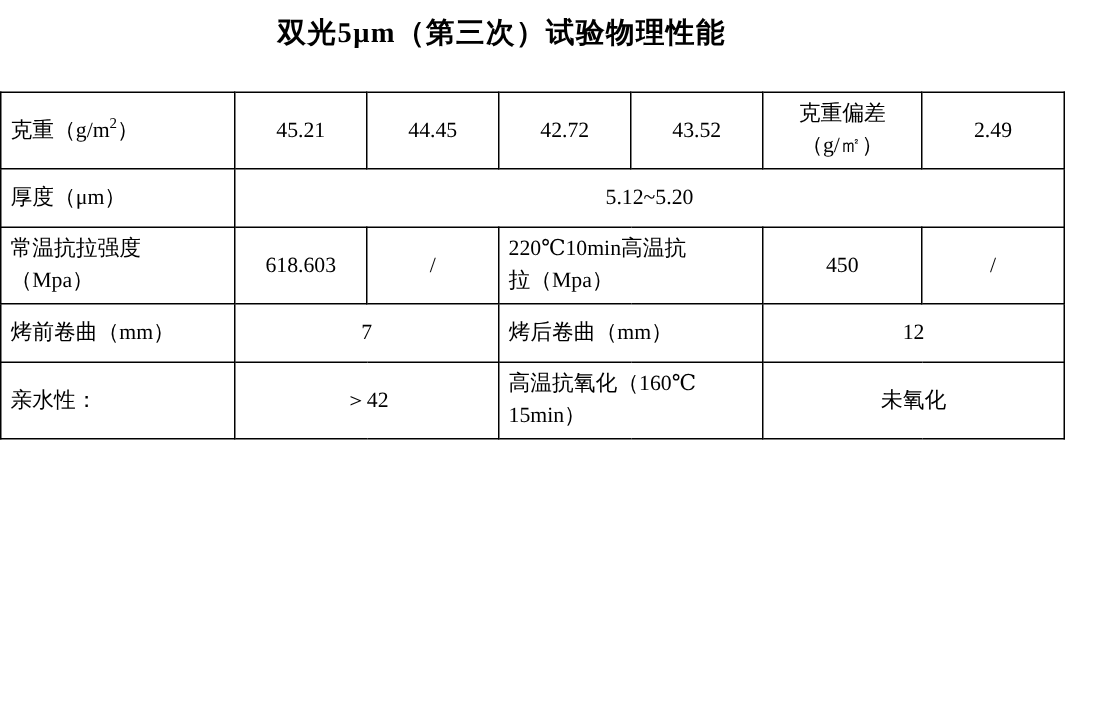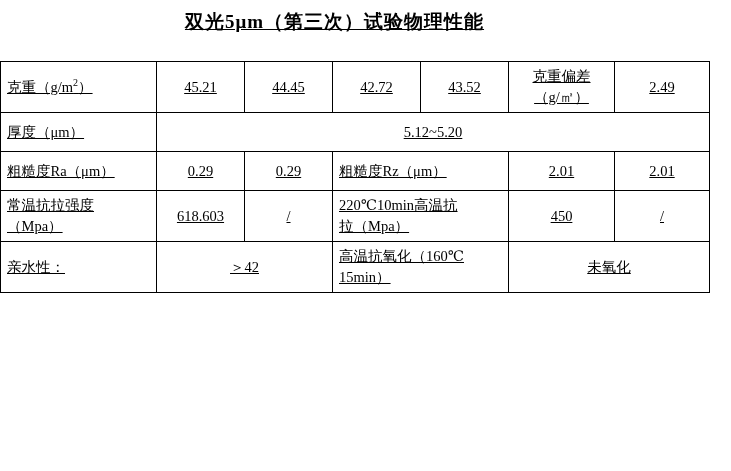--- a/index.html
+++ b/index.html
@@ -12,21 +12,20 @@
     height: 471px;
     font-family: "Liberation Serif", "DejaVu Serif", serif;
     color: #000000;
     overflow: hidden;
   }
   .page {
     position: relative;
     width: 669px;
     height: 471px;
     box-sizing: border-box;
-    text-decoration: underline;
   }
   .doc-title {
     text-align: center;
     font-size: 19px;
     font-weight: bold;
     letter-spacing: 1px;
     padding-top: 9px;
     padding-bottom: 10px;
     font-family: "Liberation Serif", "DejaVu Serif", serif;
   }
@@ -89,46 +88,44 @@
           <div>（g/㎡）</div>
         </td>
         <td class="val">2.49</td>
       </tr>
 
       <tr>
         <td class="label">厚度（μm）</td>
         <td class="val" colspan="6">5.12~5.20</td>
       </tr>
 
-      <tr>
-        <td class="label">粗糙度Ra（μm）</td>
-        <td class="val">0.29</td>
-        <td class="val">0.29</td>
-        <td class="label" colspan="2">粗糙度Rz（μm）</td>
-        <td class="val">2.01</td>
-        <td class="val">2.01</td>
-      </tr>
 
 
       <tr>
         <td class="label tall">
           <div>常温抗拉强度</div>
           <div>（Mpa）</div>
         </td>
         <td class="val">618.603</td>
         <td class="val">/</td>
         <td class="label" colspan="2">
           <div>220℃10min高温抗</div>
           <div>拉（Mpa）</div>
         </td>
         <td class="val">450</td>
         <td class="val">/</td>
       </tr>
 
 
+      <tr>
+        <td class="label">烤前卷曲（mm）</td>
+        <td class="val" colspan="2">7</td>
+        <td class="label" colspan="2">烤后卷曲（mm）</td>
+        <td class="val" colspan="2">12</td>
+      </tr>
 
       <tr>
         <td class="label tall">亲水性：</td>
         <td class="val" colspan="2">＞42</td>
         <td class="label" colspan="2">
           <div>高温抗氧化（160℃</div>
           <div>15min）</div>
         </td>
         <td class="val" colspan="2">未氧化</td>
       </tr>

